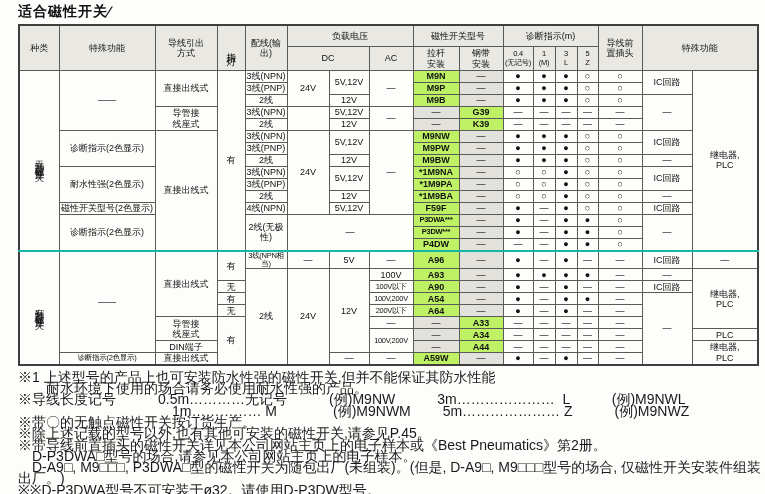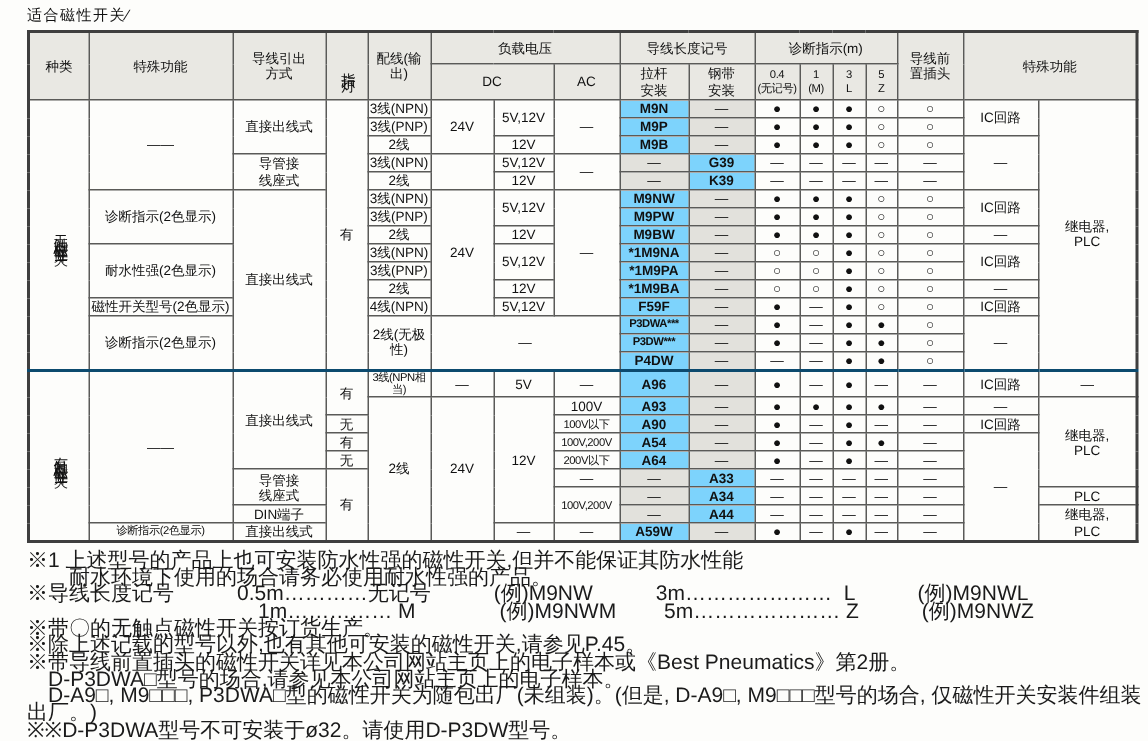--- a/index.html
+++ b/index.html
@@ -1,34 +1,34 @@
 <!DOCTYPE html>
 <html><head>
 <meta charset="utf-8">
 <style>
   html,body{margin:0;padding:0;}
   body{width:765px;height:494px;overflow:hidden;background:#fdfdfb;
        font-family:"Liberation Sans",sans-serif;color:#111;}
-  #title{font-size:10px;font-weight:normal;margin:3px 0 3px 18px;letter-spacing:1px;}
+  #title{font-size:14px;font-weight:bold;margin:3px 0 3px 18px;letter-spacing:1px;}
   table{border-collapse:collapse;table-layout:fixed;margin-left:18px;
         border:2px solid #3f3f3f;}
   th,td{border:1px solid #5a5a58;text-align:center;vertical-align:middle;
         padding:0 1px;font-size:9px;line-height:1.12;white-space:pre-line;
         overflow:hidden;}
   th{background:#e9e8e3;font-weight:normal;}
   thead tr:first-child th{height:20px;}
   thead tr:last-child th{height:23px;}
   tbody tr{height:12px;}
-  td.m{font-weight:bold;background:#7dd3fc;}
+  td.m{font-weight:bold;background:#bef264;}
   td.g{background:#e2e1dc;}
   td.dot{font-size:9px;padding:0;}
   td.small,th.small{font-size:7.5px;letter-spacing:-0.3px;}
   td.vert,th.vert{writing-mode:vertical-lr;text-orientation:upright;
         font-size:9.5px;letter-spacing:2px;padding:2px 0;}
-  tr.section td{border-top:2px solid #0c4a6e;text-align:center;}
+  tr.section td{border-top:2px solid #14b8a6;text-align:center;}
   #footnotes{margin:6px 0 0 18px;font-size:14px;line-height:11.3px;
         white-space:pre-wrap;color:#1a1a1a;}
   #footnotes div{min-height:11px;}
 </style>
 </head>
 <body>
 
 <div id="title">适合磁性开关∕</div>
 
 <table id="switch-table">
@@ -53,21 +53,21 @@
     </colgroup>
   <thead>
       <tr>
         <th rowspan="2">种类</th>
         <th rowspan="2">特殊功能</th>
         <th rowspan="2">导线引出
 方式</th>
         <th rowspan="2" class="vert">指示灯</th>
         <th rowspan="2">配线(输出)</th>
         <th colspan="3">负载电压</th>
-        <th colspan="2">导线长度记号</th>
+        <th colspan="2">磁性开关型号</th>
         <th colspan="4">诊断指示(m)</th>
         <th rowspan="2">导线前
 置插头</th>
         <th rowspan="2" colspan="2">特殊功能</th>
       </tr>
       <tr>
         <th colspan="2">DC</th>
         <th>AC</th>
         <th>拉杆
 安装</th>

